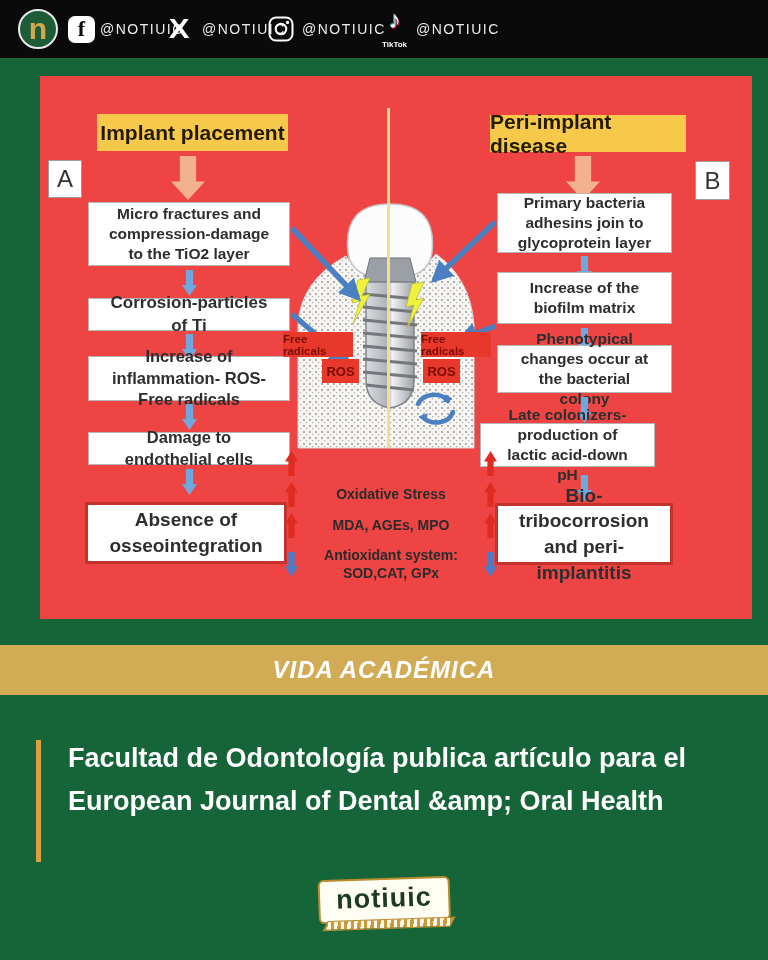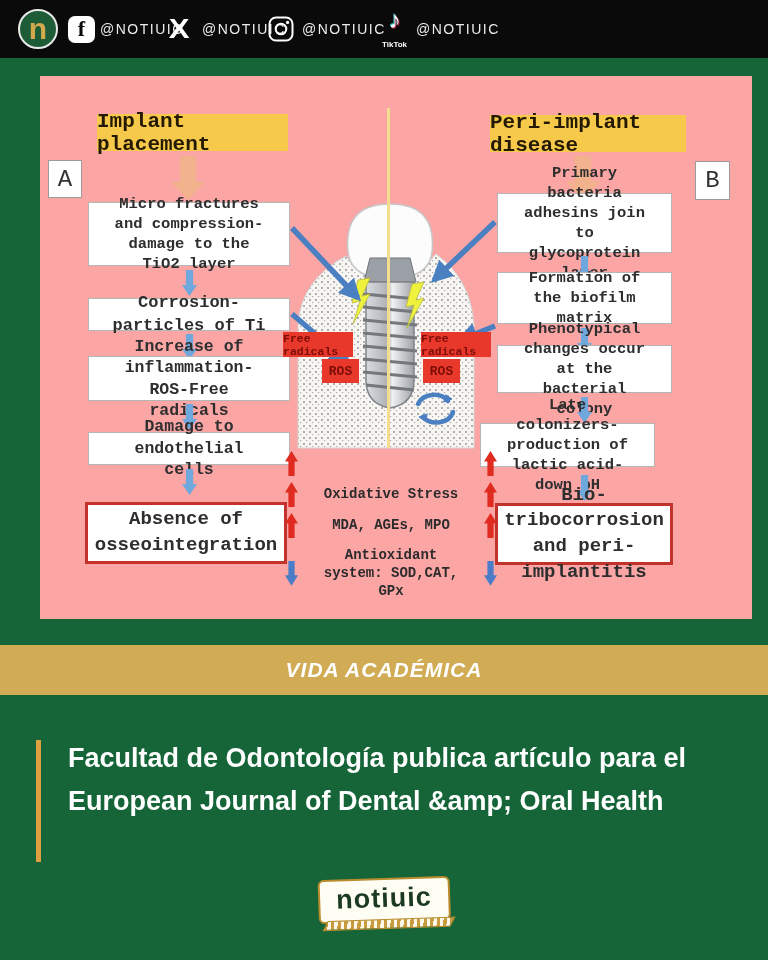--- a/index.html
+++ b/index.html
@@ -14,22 +14,22 @@
             color:#d3a94e; font-weight:bold; font-size:30px; line-height:1; }
   .fb-icon { width:27px; height:27px; background:#fff; border-radius:7px; display:flex; align-items:center;
              justify-content:center; color:#0a0a0a; font-weight:bold; font-size:22px; font-family:"Liberation Serif",serif; }
   .x-icon { color:#fff; font-weight:bold; font-size:27px; transform:scaleX(1.15); }
   .tt-wrap { display:flex; flex-direction:column; align-items:center; }
   .tt-icon { color:#fff; font-size:24px; line-height:22px; text-shadow:1px 1px 0 #d62f55, -1px -1px 0 #39c5c9; }
   .tt-label { color:#fff; font-size:8px; font-weight:bold; margin-top:9px; }
   .handle { color:#ececec; font-size:14px; letter-spacing:1.5px; font-weight:500; }
 
   
-  .panel { position:absolute; left:40px; top:76px; width:712px; height:543px; background:#fca5a5;
-           font-family:Liberation Mono, monospace; }
+  .panel { position:absolute; left:40px; top:76px; width:712px; height:543px; background:#ef4444;
+           font-family:Liberation Sans, sans-serif; }
   .yellow-hdr { position:absolute; background:#f6c94a; color:#241a03; font-weight:bold; font-size:21px;
                 display:flex; align-items:center; justify-content:center; }
   .ab-box { position:absolute; background:#fff; border:1px solid #9c9c9c; color:#333; font-size:24px;
             display:flex; align-items:center; justify-content:center; }
   .fbox { position:absolute; background:#fff; border:1px solid #b5b5b5; color:#2e2e2e; font-weight:bold;
           font-size:15.5px; line-height:1.3; text-align:center; display:flex; align-items:center;
           justify-content:center; padding:2px 17px; }
   .outbox { position:absolute; background:#fff; border:3px solid #c4332b; color:#2e2e2e; font-weight:bold;
             font-size:19px; line-height:1.35; text-align:center; display:flex; align-items:center;
             justify-content:center; padding:2px 8px; }
@@ -44,21 +44,21 @@
   .connectors { position:absolute; left:0; top:0; width:712px; height:543px; z-index:4; pointer-events:none; }
   .crow { position:absolute; left:245px; width:212px; display:flex; align-items:center;
           justify-content:space-between; z-index:8; }
   .crow-txt { color:#2b2b2b; font-weight:bold; font-size:14px; text-align:center; line-height:1.3; flex:1; }
   .r-arr { width:13px; height:25px; background:#e02b20; flex:none; }
   .b-arr { width:13px; height:25px; background:#4a7cc7; flex:none; }
 
   
   .band { position:absolute; left:0; top:645px; width:768px; height:50px; background:#d2ac55;
           display:flex; align-items:center; justify-content:center; }
-  .band-label { color:#fff; font-size:21px; font-weight:bold; font-style:italic; letter-spacing:1px; }
+  .band-label { color:#fff; font-size:24px; font-weight:bold; font-style:italic; letter-spacing:1px; }
 
   
   .accent { position:absolute; left:36px; top:740px; width:5px; height:122px; background:#dd9f3f; }
   .headline { position:absolute; left:68px; top:737px; width:662px; color:#fff; font-size:27px;
               font-weight:bold; line-height:43px; }
   .footer-logo { position:absolute; left:50%; top:878px; transform:translateX(-50%) rotate(-2deg);
                  background:#fffef5; border:2.5px solid #b98c2e; border-radius:6px; padding:3px 16px 6px 16px; }
   .footer-logo-text { color:#1c3a22; font-size:27px; font-weight:bold; letter-spacing:1px; }
   .footer-logo::after { content:""; position:absolute; left:4px; right:-4px; bottom:-9px; height:8px;
                  background:repeating-linear-gradient(65deg,#c79b3e 0 3px,#fdf8ea 3px 6px);
@@ -118,21 +118,21 @@
     <div class="fbox" style="left:48px;top:222px;width:202px;height:33px;font-size:17px">Corrosion-particles of Ti</div>
     <div class="bluestep arr-down" style="left:142px;top:258px"></div>
     <div class="fbox" style="left:48px;top:280px;width:202px;height:45px;font-size:16.5px">Increase of inflammation- ROS-Free radicals</div>
     <div class="bluestep arr-down" style="left:142px;top:328px"></div>
     <div class="fbox" style="left:48px;top:356px;width:202px;height:33px;font-size:16.5px">Damage to endothelial cells</div>
     <div class="bluestep arr-down" style="left:142px;top:393px"></div>
     <div class="outbox" style="left:45px;top:426px;width:202px;height:62px">Absence of osseointegration</div>
 
     <div class="fbox" style="left:457px;top:117px;width:175px;height:60px">Primary bacteria adhesins join to glycoprotein layer</div>
     <div class="bluestep arr-down" style="left:537px;top:180px"></div>
-    <div class="fbox" style="left:457px;top:196px;width:175px;height:52px">Formation of the biofilm matrix</div>
+    <div class="fbox" style="left:457px;top:196px;width:175px;height:52px">Increase of the biofilm matrix</div>
     <div class="bluestep arr-down" style="left:537px;top:252px"></div>
     <div class="fbox" style="left:457px;top:269px;width:175px;height:48px">Phenotypical changes occur at the bacterial colony</div>
     <div class="bluestep arr-down" style="left:537px;top:321px"></div>
     <div class="fbox" style="left:440px;top:347px;width:175px;height:44px">Late colonizers-production of lactic acid-down pH</div>
     <div class="bluestep arr-down" style="left:537px;top:399px"></div>
     <div class="outbox" style="left:455px;top:427px;width:178px;height:62px">Bio-tribocorrosion and peri-implantitis</div>
 
     <svg class="figure" viewBox="0 0 190 260">
       <defs>
         <pattern id="dots" width="6" height="6" patternUnits="userSpaceOnUse">

